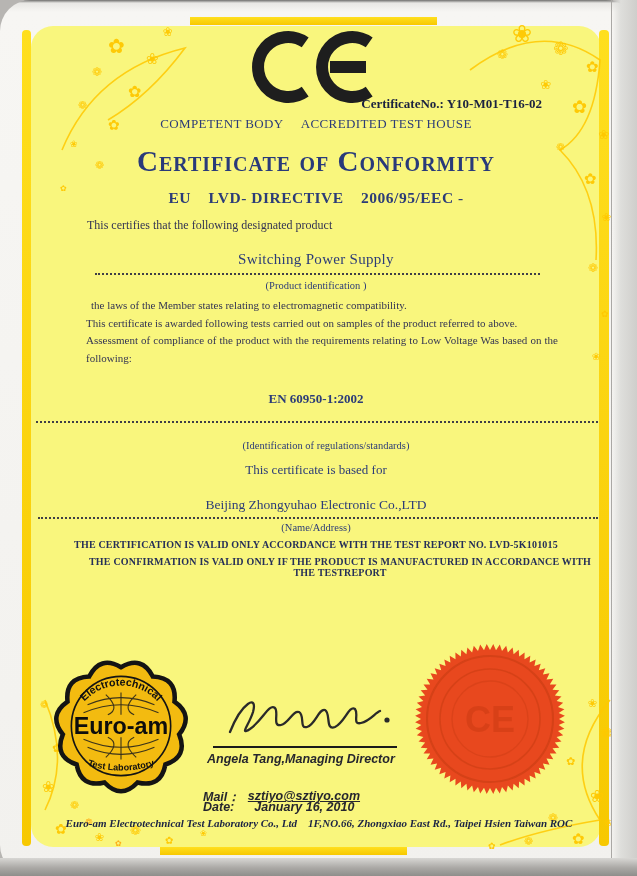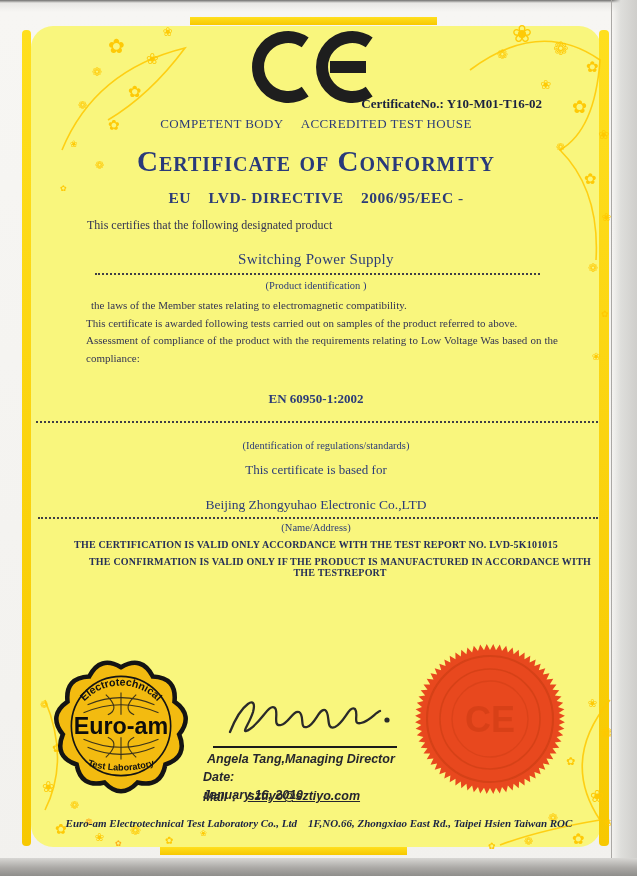--- a/index.html
+++ b/index.html
@@ -1,20 +1,20 @@
 <!DOCTYPE html>
 <html><head>
 <meta charset="utf-8">
 <style>
   * { margin:0; padding:0; box-sizing:border-box; }
   html,body { width:637px; height:876px; }
   body { position:relative; background:#b7b5b2; font-family:"Liberation Serif","DejaVu Serif",serif; overflow:hidden; }
 
   .scan { position:absolute; inset:0;
-    background:linear-gradient(180deg,#6e6e6c 0,#e8e7e4 3px,#f7f6f3 12px,#f2f1ee 100%); }
+    background:linear-gradient(180deg,#6e6e6c 0,#e8e7e4 3px,#f7f6f3 12px,#f2f1ee 100%);border-radius:31px; }
   .edge-right { position:absolute; top:0; bottom:0; right:0; width:26px;
     background:linear-gradient(90deg,rgba(0,0,0,0) 0,#dededb 35%,#cfcecb 100%);
     border-left:1px solid #aaa8a5; }
   .edge-bottom { position:absolute; left:0; right:0; bottom:0; height:18px;
     background:linear-gradient(180deg,#d8d7d4 0,#aaa8a5 55%,#8f8e8b 100%); }
 
   .paper { position:absolute; left:31px; top:26px; width:570px; height:821px;
     background:#f9f67d; border-radius:22px; }
 
   .gold { position:absolute; background:linear-gradient(180deg,#ffdf1e,#f7c800); }
@@ -56,21 +56,21 @@
   .dot-company { left:38px; top:517px; width:560px; }
   .cap-company { top:522px; }
   .valid { font-size:10px; font-weight:bold; color:#252f58; letter-spacing:.2px; }
   .valid1 { top:539px; } .valid2 { top:556px;padding-left:48px; }
 
   .sig-svg { left:222px; top:690px; }
   .sig-line { left:213px; top:746px; width:184px; height:2px; background:#1a1a1a; }
   .sig-text { font-family:"Liberation Sans","DejaVu Sans",sans-serif; font-weight:bold;
               font-style:italic; color:#26262e; font-size:12.5px; }
   .sig-name { left:207px; top:752px; }
-  .sig-date { left:203px; top:770px; display:flex; gap:4px;flex-direction:column; }
+  .sig-date { left:203px; top:800px; display:flex; gap:20px; }
   .sig-mail { left:203px; top:789px; display:flex; gap:8px; }
   .sig-mail .mail-val { text-decoration:underline; }
 
   .footer { left:38px; top:817px; width:562px; text-align:center; font-size:11px;
             font-weight:bold; font-style:italic; color:#1b2344; white-space:pre; }
 
   .seal-lab { left:45px; top:650px; }
   .stamp { left:414px; top:643px; }
 </style>
 </head>
@@ -158,21 +158,21 @@
   <div class="abs ink intro">This certifies that the following designated product</div>
 
   <div class="abs ctr navy product">Switching Power Supply</div>
   <div class="abs dotted dot-product"></div>
   <div class="abs ctr caption cap-product">(Product identification )</div>
 
   <div class="abs body-block">
     <div class="indent">the laws of the Member states relating to electromagnetic compatibility.</div>
     <div>This certificate is awarded following tests carried out on samples of the product referred to above.</div>
     <div class="just">Assessment of compliance of the product with the requirements relating to Low Voltage Was based on the</div>
-    <div>compliance:</div>
+    <div>following:</div>
   </div>
 
   <div class="abs ctr navy standard">EN 60950-1:2002</div>
   <div class="abs dotted dot-big"></div>
   <div class="abs ctr caption cap-standard">(Identification of regulations/standards)</div>
 
   <div class="abs ctr navy issued-lead">This certificate is based for</div>
   <div class="abs ctr navy company">Beijing Zhongyuhao Electronic Co.,LTD</div>
   <div class="abs dotted dot-company"></div>
   <div class="abs ctr caption cap-company">(Name/Address)</div>

